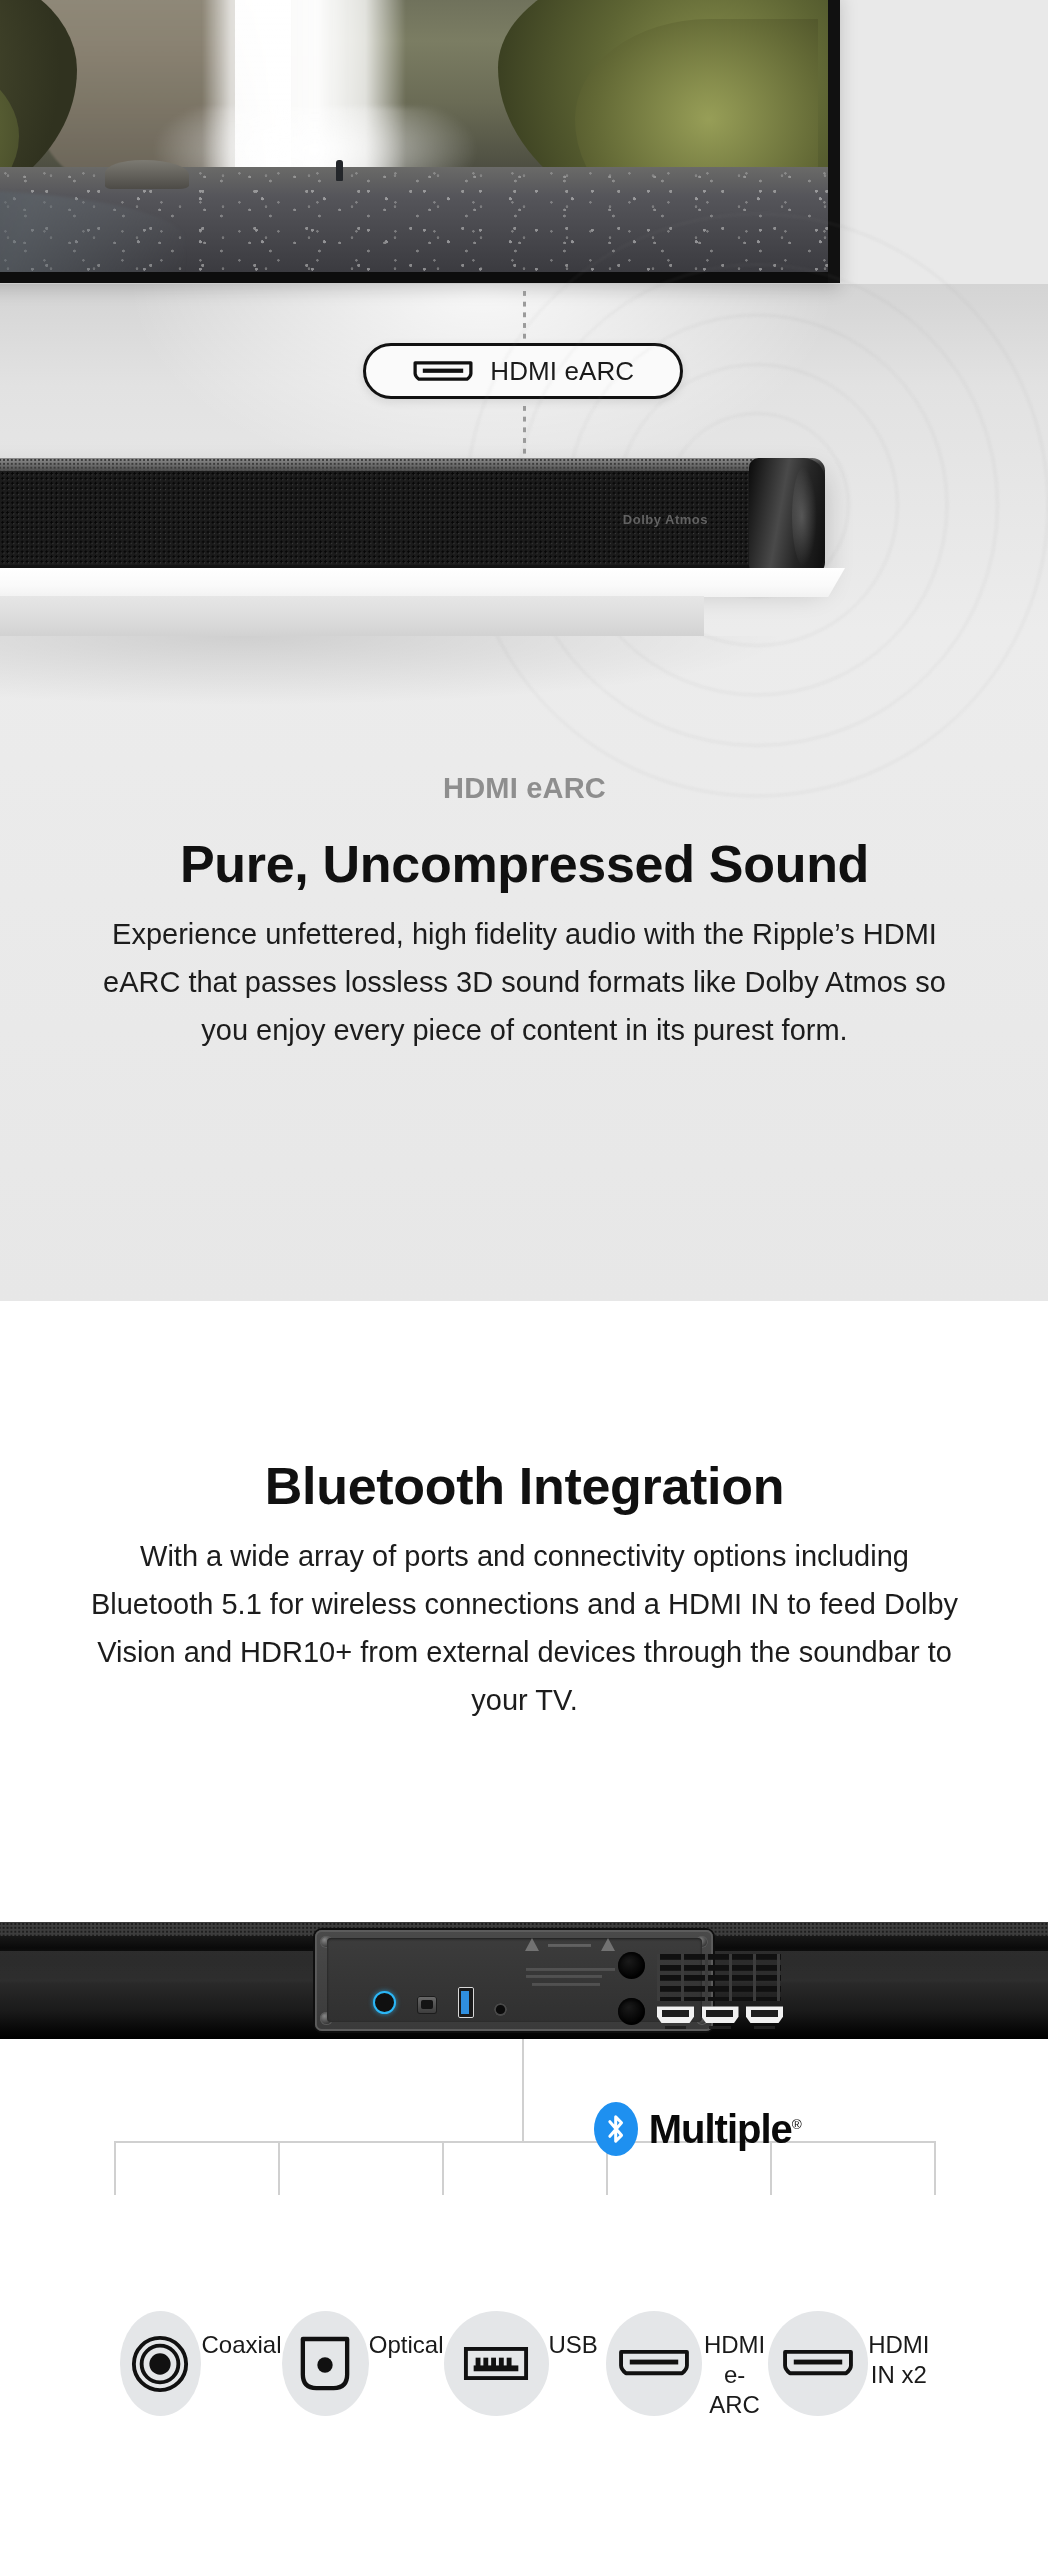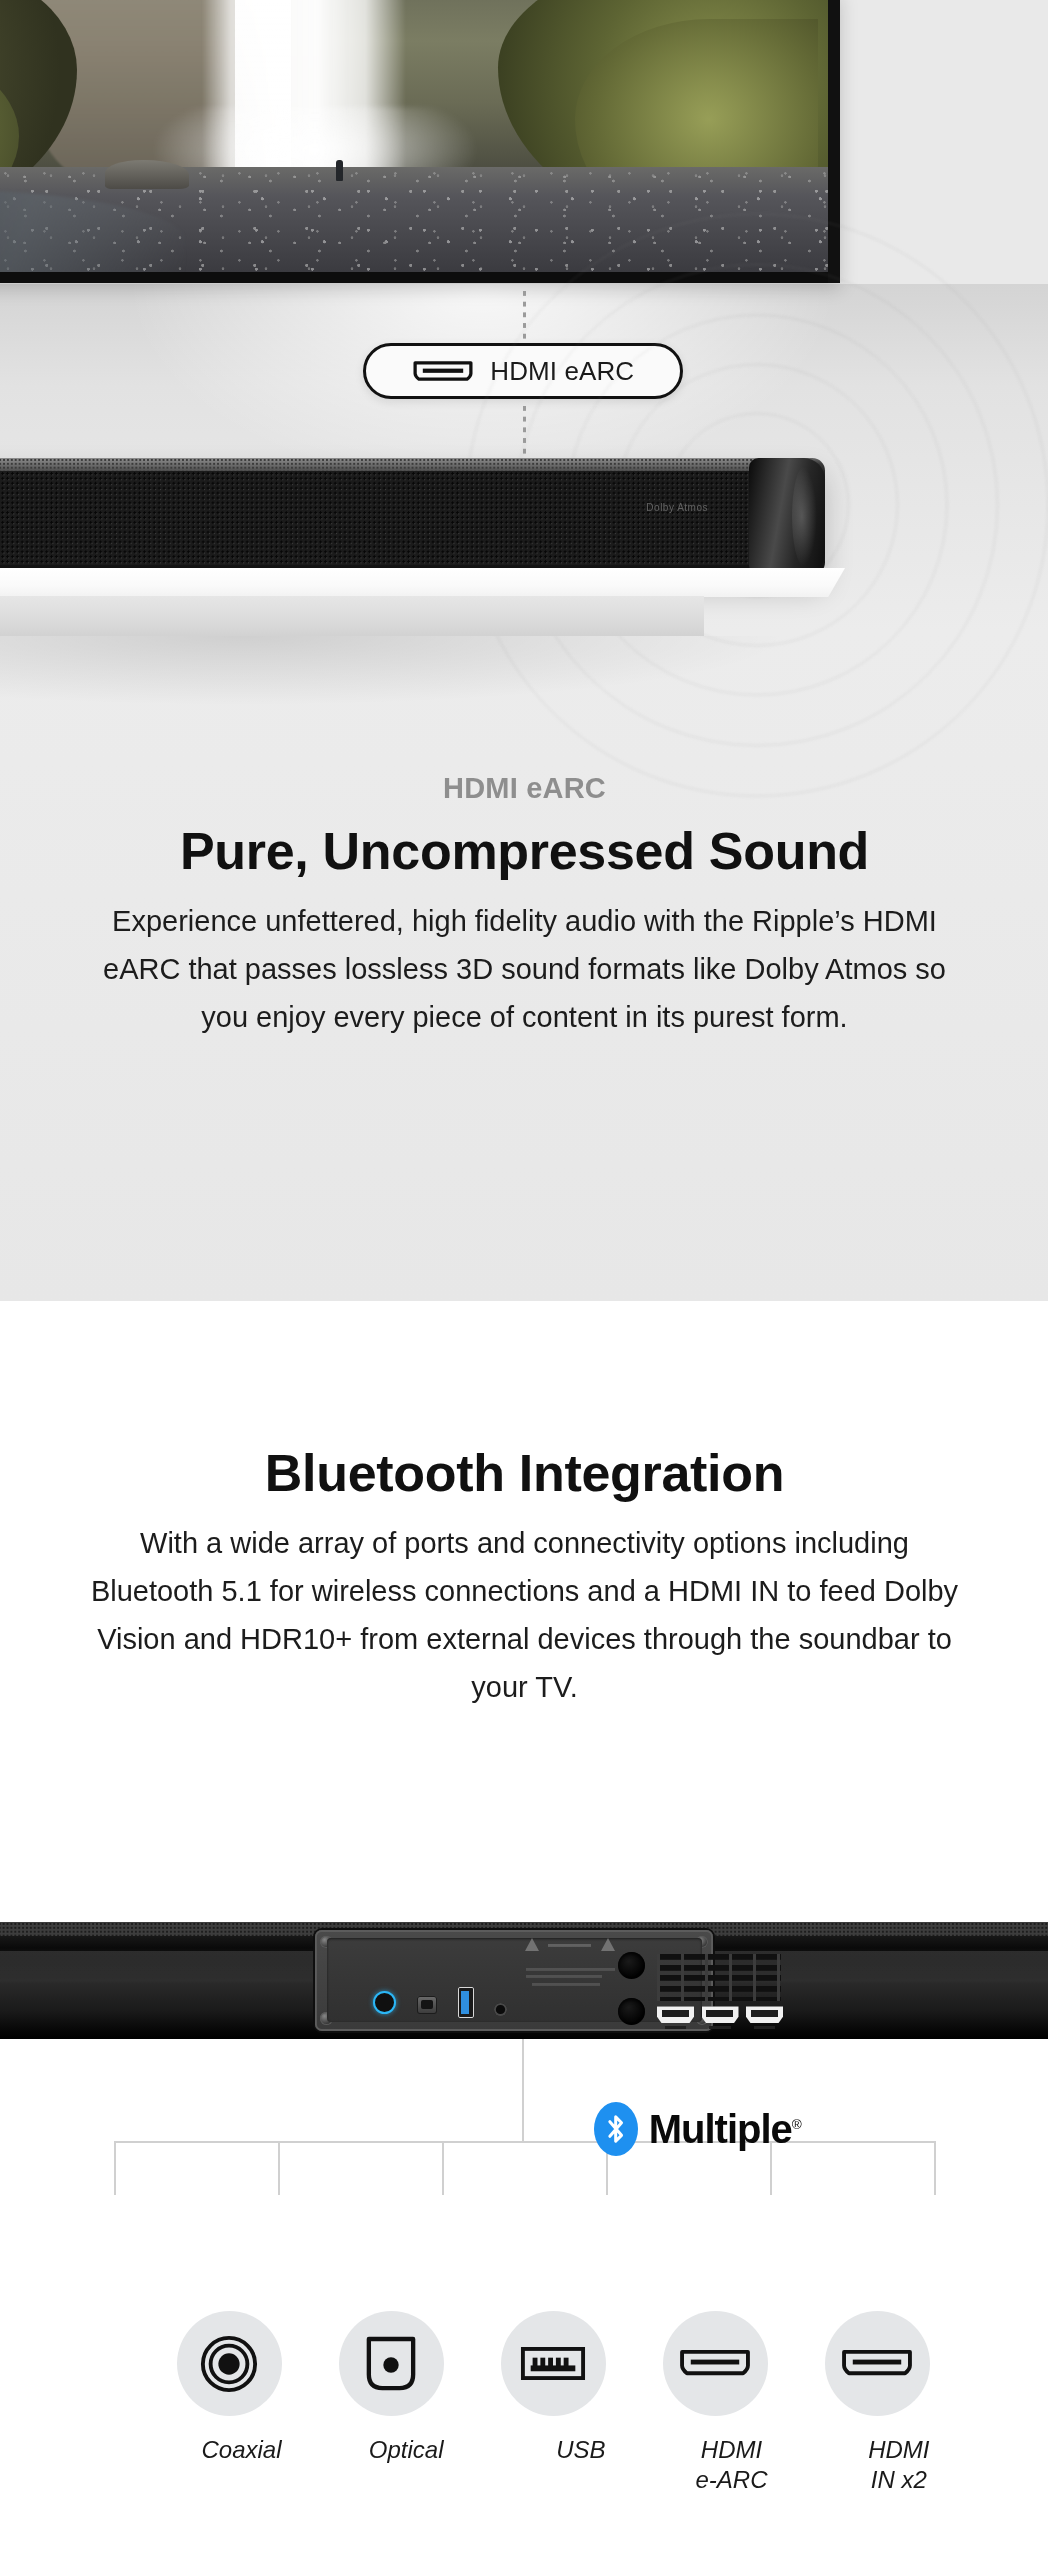--- a/index.html
+++ b/index.html
@@ -203,22 +203,22 @@
   .sb-cap-hl{
     position:absolute; right:7.8px; top:7.8px; width:25px; height:101px;
     background:radial-gradient(ellipse at 40% 50%,rgba(255,255,255,.22),rgba(255,255,255,0) 70%);
     border-radius:50%;
   }
   .sb-foot{
     position:absolute; right:64px; bottom:-8.7px; width:31px; height:11.7px;
     background:linear-gradient(180deg,#3a3a3a,#151515); border-radius:3.9px;
   }
   .sb-logo{
-    position:absolute; right:117px; top:44px;
-    font-size:10px; letter-spacing:0.5px; color:#6f6f6f; font-weight:normal;
+    position:absolute; right:117px; top:54px;
+    font-size:13px; letter-spacing:0.5px; color:#6f6f6f; font-weight:bold;
     opacity:.85; white-space:nowrap;
   }
   .shelf{
     position:absolute; left:-194px; top:568px; width:1039px; height:68px;
   }
   .shelf-top{
     position:absolute; left:0; top:0; width:100%; height:29px;
     background:linear-gradient(180deg,#ffffff,#fafafa 60%,#f2f2f2);
     transform:skewX(-30deg); transform-origin:left top;
   }
@@ -231,21 +231,21 @@
     background:radial-gradient(ellipse at 45% 0%,rgba(0,0,0,.12),rgba(0,0,0,0) 72%);
   }
 
   
   .copy{ position:absolute; left:0; width:1049px; text-align:center; }
   .eyebrow{
     font-size:29px; font-weight:bold; color:#8e8e8e; letter-spacing:0.2px;
   }
   .headline{
     font-size:52px; font-weight:bold; color:#111; letter-spacing:-0.3px;
-    margin-top:16px;
+    margin-top:29px;
   }
   .body-copy{
     font-size:29px; line-height:48px; color:#1c1c1c; margin-top:15.5px;
     width:874px; margin-left:auto; margin-right:auto;
   }
 
   #copy-1{ top:772px; }
 
   
   .ports-section{
@@ -379,21 +379,21 @@
   .tree-stem{ position:absolute; left:522px; top:0; width:1.9px; height:103px; background:#d0d0d0; }
   .tree-bus{ position:absolute; left:114px; top:102px; width:821px; height:1.9px; background:#d0d0d0; }
   .tree-drop{ position:absolute; top:102px; width:1.9px; height:54px; background:#d0d0d0; }
 
   
   .icon-row{
     position:absolute; left:0; top:1010px; width:1049px;
     display:flex; justify-content:center; gap:0;
   }
   .icon-cell{
-    width:162px; display:flex; flex-direction:column; align-items:flex-end;font-style:italic;
+    width:162px; display:flex; align-items:flex-start;
   }
   .icon-circle{
     width:105px; height:105px; border-radius:50%; background:#e4e6e8;
     display:flex; align-items:center; justify-content:center;
   }
   .icon-label{
     margin-top:19.4px; font-size:24px; line-height:30px; color:#1a1a1a;
     text-align:center; white-space:pre-line;
   }
 

